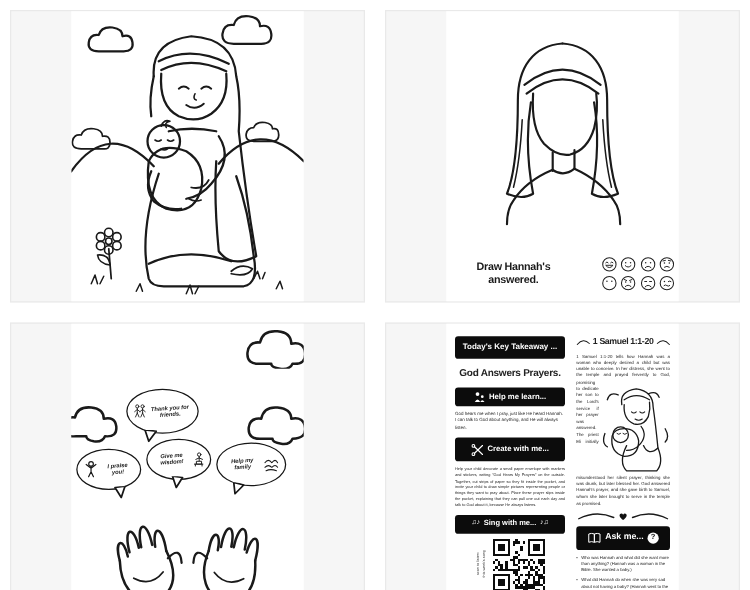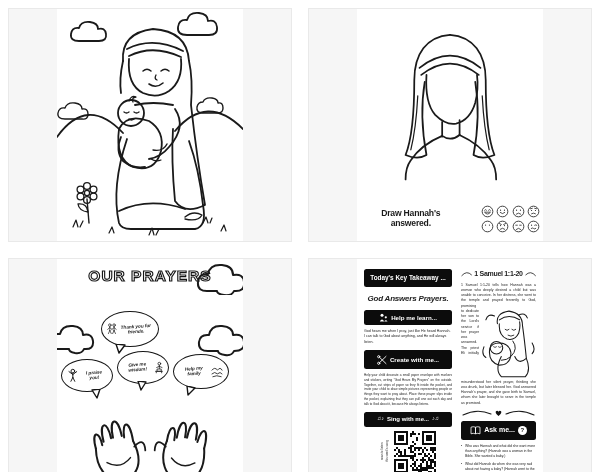--- a/index.html
+++ b/index.html
@@ -32,21 +32,21 @@
   .hands { position:absolute; left:50%; transform:translateX(-50%); top:148px; }
 
   
   .ws { padding:10px 7px 0 7px; display:flex; gap:9px; font-size:3.6px; line-height:1.5; color:#222; }
   .colL { width:88px; flex:none; }
   .colR { flex:1; min-width:0; }
   .banner { background:#0c0c0c; color:#fff; border-radius:2.5px; padding:3px 3px;
     font-weight:bold; display:flex; align-items:center; justify-content:center; gap:3px; }
   .banner .lbl { white-space:nowrap; }
   .b-takeaway { font-size:6.4px; padding:4px 2px; }
-  .headline { text-align:center; font-weight:bold; font-size:8px; margin:6px 0 5px; letter-spacing:-0.2px;font-style:italic; }
+  .headline { text-align:center; font-weight:bold; font-size:8px; margin:6px 0 5px; letter-spacing:-0.2px; }
   .b-learn,.b-create { font-size:6.2px; margin-bottom:4px; }
   .b-create { padding:4.5px 3px; }
   .b-sing { font-size:6px; margin-top:5px; }
   .note { color:#fff; font-size:5.5px; line-height:1; }
   .body-sm { margin-bottom:5px; }
   .body-xs { font-size:3.1px; line-height:1.55; margin-bottom:4px; text-align:justify; }
   .qr-row { display:flex; gap:3px; margin-top:4px; align-items:flex-start; justify-content:center; }
   .qr-cap { writing-mode:vertical-rl; transform:rotate(180deg); font-size:3px; line-height:1.7; color:#333; height:40px; text-align:center; }
   .qr { width:42px; height:42px; }
   .scr-head { display:flex; align-items:center; gap:2px; justify-content:center; margin-bottom:3px; }
@@ -197,21 +197,20 @@
               <path d="M6.5 13 q1.75 -1.6 3.5 0 q1.75 1.6 3.5 0"></path>
             </svg>
         </div>
       </div>
     </div>
   </div>
 
   <div class="card">
     <div class="pg">
       <div class="c3-title">
-        <div>OUR PRAYERS</div>
       </div>
 
       <svg class="cloud" style="left:-8px;top:56px" width="50" height="40" viewBox="0 0 50 40">
           <path class="line" stroke-width="2" d="M12 34 q-11 1 -10 -8 q1 -8 9 -7 q2 -9 13 -8 q10 1 10 9 q9 -2 10 6 q1 9 -9 8 q-2 5 -9 4 q-6 -1 -6 -4 z"></path>
         </svg>
       <svg class="cloud" style="right:-10px;top:-6px" width="58" height="42" viewBox="0 0 58 42">
           <path class="line" stroke-width="2" d="M14 38 q-12 1 -11 -9 q1 -9 10 -8 q2 -10 14 -9 q11 1 11 10 q10 -2 11 7 q1 10 -10 9 q-2 5 -10 4 q-7 -1 -7 -4 z"></path>
         </svg>
       <svg class="cloud" style="right:-8px;top:56px" width="54" height="42" viewBox="0 0 54 42">
           <path class="line" stroke-width="2" d="M13 36 q-12 1 -11 -9 q1 -8 10 -7 q2 -10 13 -9 q11 1 11 9 q10 -2 11 7 q1 9 -10 9 q-2 5 -9 4 q-7 -1 -7 -4 z"></path>

